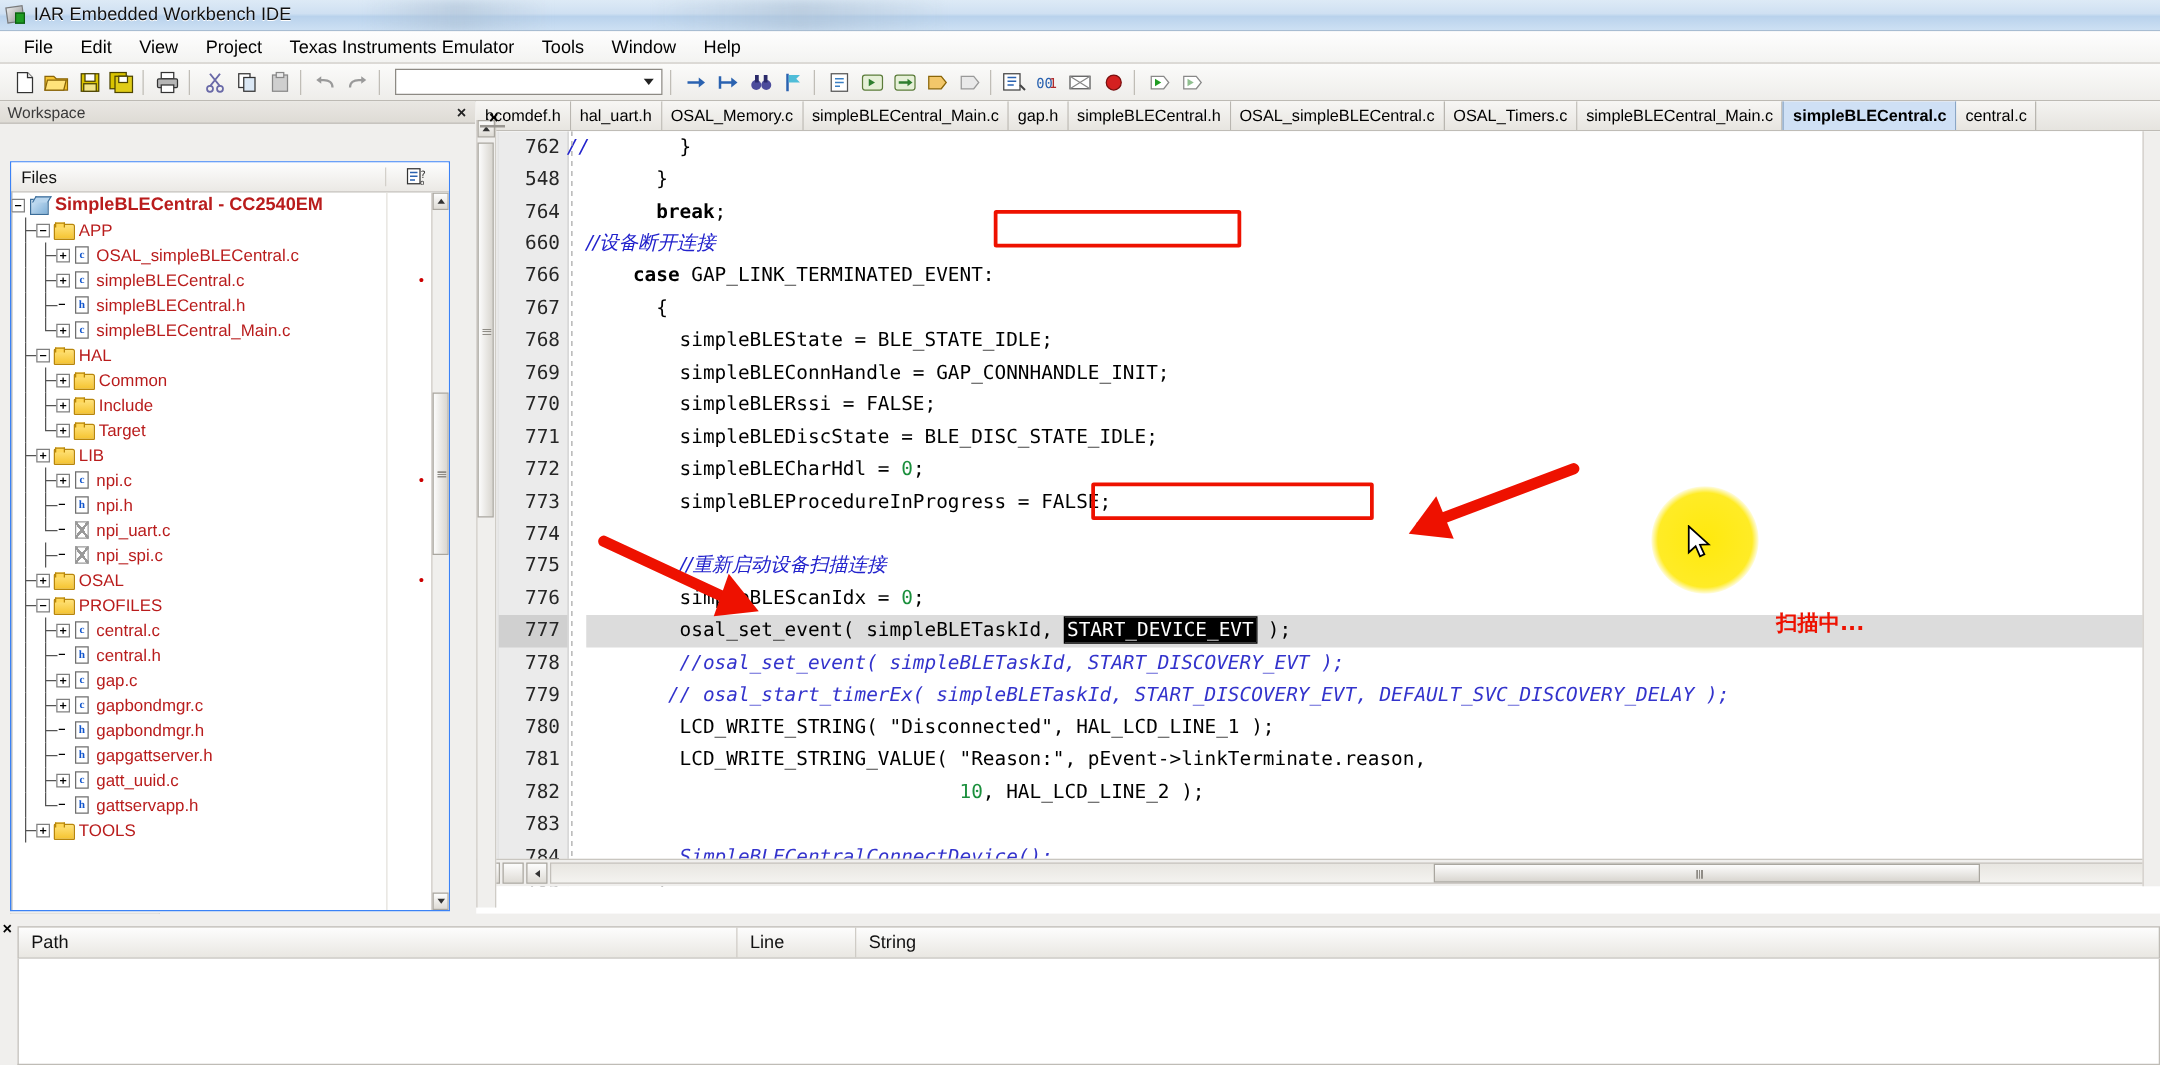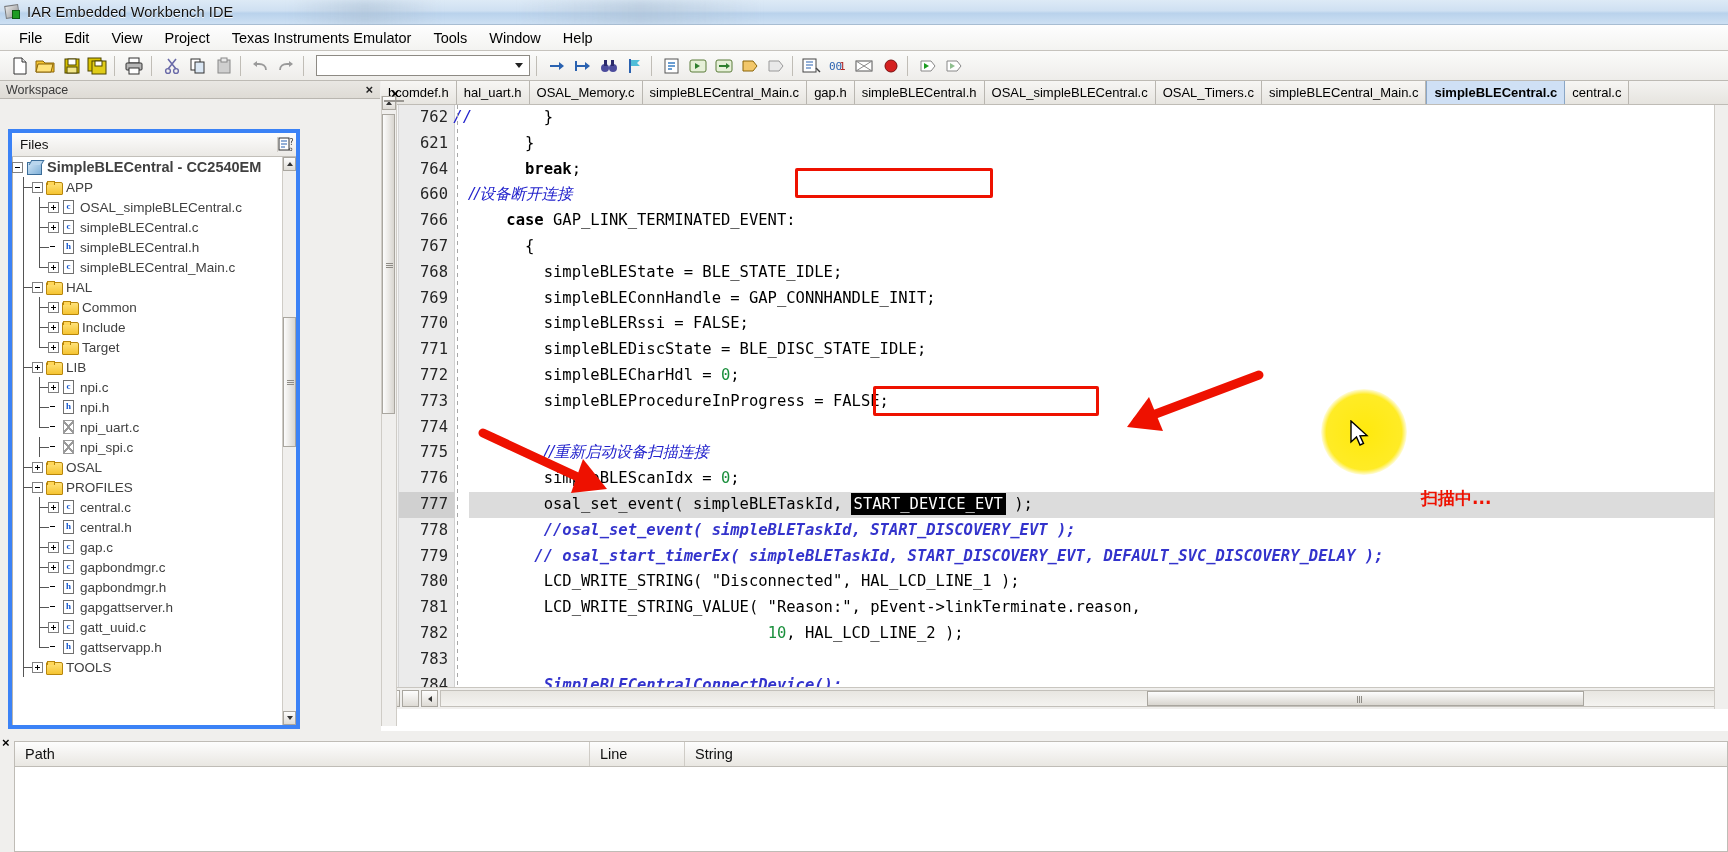--- a/index.html
+++ b/index.html
@@ -103,22 +103,22 @@
     margin: 5px 8px 0 8px; height: 22px; background: #fff;
     border: 1px solid #7f7c76; display: flex; align-items: center;
     padding-left: 6px; font-size: 13px; color: #000;
     justify-content: space-between; box-shadow: inset 1px 1px 0 #d8d6d1;
   }
   .ws-combo .caret {
     width: 0; height: 0; border-left: 4px solid transparent; border-right: 4px solid transparent;
     border-top: 5px solid #222; margin-right: 6px;
   }
   .tree-box {
-    position: absolute; left: 8px; top: 48px; width: 292px; height: 600px;
-    background: #fff; border: 4px solid #3b82f6;
+    position: absolute; left: 8px; top: 48px; width: 352px; height: 600px;
+    background: #fff; border: 1px solid #3b82f6;
     box-shadow: inset 1px 1px 0 #b8b5af;
     display: flex; flex-direction: column;
   }
   .tree-colhdr {
     height: 24px; flex: none; display: flex; align-items: center;
     background: linear-gradient(to bottom, #fdfdfd, #ebe9e5);
     border-bottom: 1px solid #c2bfb9; font-size: 13.5px; color: #111;
   }
   .tree-colhdr .c1 { width: 300px; padding-left: 8px; border-right: 1px solid #d3d0ca; }
   .tree-colhdr .c2 { flex: 1; display: flex; align-items: center; justify-content: center; }
@@ -179,21 +179,21 @@
     color: #1155cc; font-size: 9px; font-weight: bold; line-height: 11px; text-align: center;
     font-family: "Liberation Serif", serif;
   }
   .icon-file.excl .sheet { border-color: #9a9a9a; }
   .icon-file.excl::after {
     content: ""; position: absolute; left: 1px; top: 0; width: 11px; height: 14px;
     background:
       linear-gradient(to bottom right, transparent 44%, #9a9a9a 44%, #9a9a9a 56%, transparent 56%),
       linear-gradient(to bottom left, transparent 44%, #9a9a9a 44%, #9a9a9a 56%, transparent 56%);
   }
-  .tnode .name { color: #404040; }
+  .tnode .name { color: #b91c1c; }
   .tnode.root .name { font-weight: bold; font-size: 14.5px; }
   .tnode .redstar {
     position: absolute; left: 326px; color: #cc0000; font-size: 12px; line-height: 20px;
   }
   .tree-gridline {
     position: absolute; left: 300px; top: 0; bottom: 0; width: 1px; background: #e3e1dc;
   }
   .tree-vscroll {
     position: absolute; right: 0; top: 0; bottom: 0; width: 14px;
     background: #f0efed; border-left: 1px solid #cfccc6;
@@ -285,21 +285,21 @@
     position: absolute; left: 88px; top: 0; right: 0; height: 604px;
     font-family: "DejaVu Sans Mono", monospace; font-size: 15.5px;
   }
   .cl {
     height: 25.8px; line-height: 25.8px; white-space: pre; color: #000;
   }
   .cl.current { background: #dcdcdc; }
   .ln.current { background: #d0d0d0; }
   .kw { color: #000; font-weight: bold; }
   .num { color: #1a8f3c; }
-  .cmt { color: #3333cc; font-style: italic; font-weight: bold; }
+  .cmt { color: #3333cc; font-style: italic; }
   .cmt-cn { color: #2222cc; font-style: italic; font-family: "DejaVu Sans", sans-serif; }
   .sel-token {
     background: #000000; color: #ffffff; padding: 1px 2px;
     outline: 1px solid #000;
   }
 
   
   .ann-box {
     position: absolute; border: 3px solid #ee1100; border-radius: 2px;
     pointer-events: none;
@@ -981,21 +981,21 @@
       <div class="gutter-bk">
         <span class="bmk-flag">
           <svg width="14" height="14" viewBox="0 0 14 14">
             <path d="M3 1l3 5-3 6" stroke="#2a9fd0" stroke-width="1.6" fill="none"></path>
             <circle cx="8" cy="7" r="3" fill="#29c5ef" stroke="#1478a0"></circle>
           </svg>
         </span>
       </div>
       <div class="linenums" id="linenums">
           <div class="ln">762</div>
-          <div class="ln">621</div>
+          <div class="ln">548</div>
           <div class="ln">764</div>
           <div class="ln">660</div>
           <div class="ln">766</div>
           <div class="ln">767</div>
           <div class="ln">768</div>
           <div class="ln">769</div>
           <div class="ln">770</div>
           <div class="ln">771</div>
           <div class="ln">772</div>
           <div class="ln">773</div>

